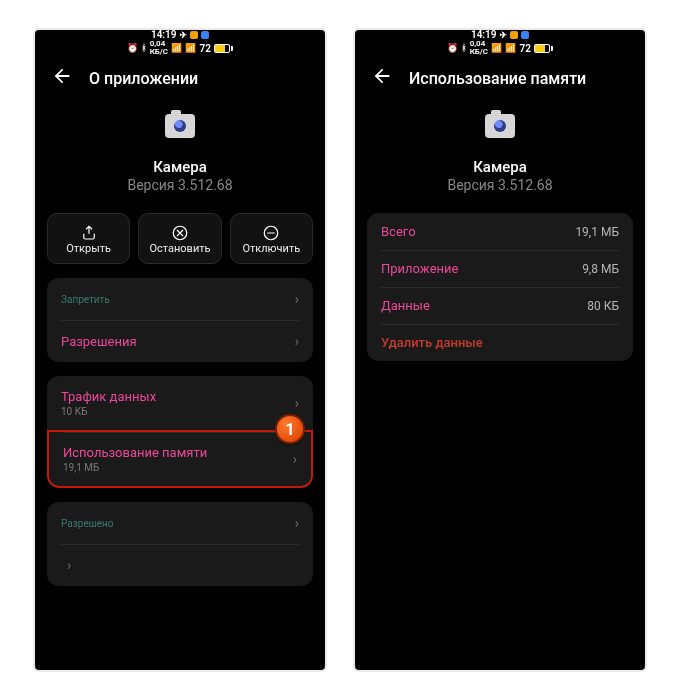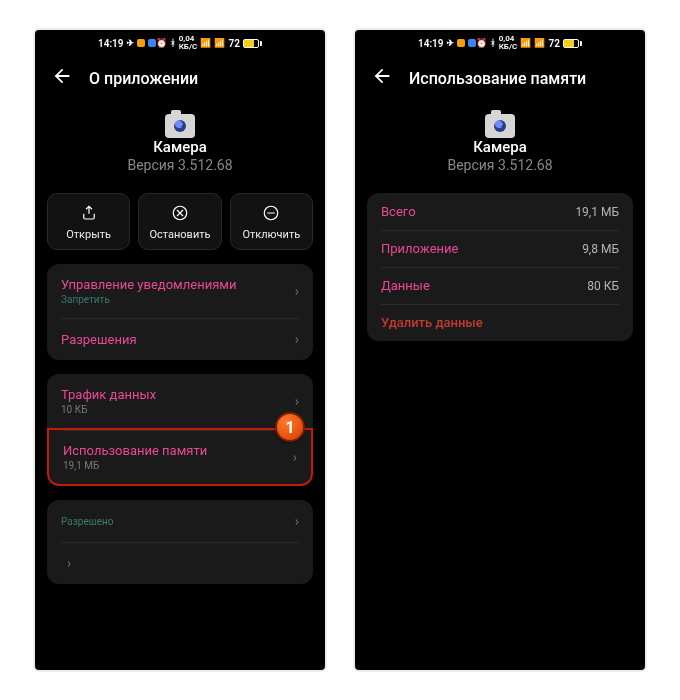--- a/index.html
+++ b/index.html
@@ -1,38 +1,38 @@
 <!DOCTYPE html>
 <html><head>
 <meta charset="utf-8">
 <style>
   * { margin:0; padding:0; box-sizing:border-box; font-family:-apple-system,Roboto,Arial,sans-serif; }
   body { background:#fff; width:680px; height:700px; display:flex; gap:30px; justify-content:center; padding:30px 25px; }
   .phone { width:290px; height:640px; background:#000; border-radius:4px; box-shadow:0 0 0 2px rgba(0,0,0,.08); display:flex; flex-direction:column; overflow:hidden; }
-  .status-bar { height:26px; display:flex; align-items:center; justify-content:center; padding:0 14px; font-size:10px; color:#fff; font-weight:600; }
+  .status-bar { height:26px; display:flex; align-items:center; justify-content:flex-end; padding:0 14px; font-size:10px; color:#fff; font-weight:600;flex-direction:column; }
   .status-left,.status-right { display:flex; align-items:center; gap:3px; }
   .status-icon { font-size:9px; }
   .dot-b { width:8px; height:8px; background:#3b82f6; border-radius:2px; display:inline-block; }
   .dot-o { width:8px; height:8px; background:#f59e0b; border-radius:2px; display:inline-block; }
   .batt { display:inline-flex; align-items:center; gap:1px; }
   .batt-body { width:16px; height:9px; border:1px solid #fff; border-radius:2px; position:relative; }
   .batt-fill { position:absolute; left:0; top:0; bottom:0; width:72%; background:#facc15; }
   .batt-tip { width:2px; height:5px; background:#fff; border-radius:0 1px 1px 0; }
   .header { height:44px; display:flex; align-items:center; gap:16px; padding:0 16px; color:#fff; }
   .back-arrow svg { width:22px; height:22px; fill:#fff; }
   .header-title { font-size:16px; font-weight:500; }
   .content { flex:1; padding:0 12px 12px; overflow:hidden; color:#fff; }
   .app-hero { display:flex; flex-direction:column; align-items:center; padding:14px 0 20px; }
   .app-icon { width:30px; height:24px; background:#d6d6d6; border-radius:4px; position:relative; display:flex; align-items:center; justify-content:center; }
   .app-icon::before { content:""; position:absolute; top:-4px; left:6px; width:10px; height:5px; background:#d6d6d6; border-radius:2px 2px 0 0; }
   .lens { width:12px; height:12px; border-radius:50%; background:radial-gradient(circle at 40% 35%, #6f8bff 0 35%, #2e3d87 36% 100%); }
-  .app-name { font-size:15px; font-weight:500; margin-top:0; }
+  .app-name { font-size:15px; font-weight:500; margin-top:20px; }
   .app-version { font-size:14px; color:#888; margin-top:1px; }
   .action-row { display:flex; gap:8px; margin-bottom:14px; }
-  .action-btn { flex:1; background:#121212; border:1px solid #2a2a2a; border-radius:10px; padding:10px 4px 8px; display:flex; flex-direction:column; align-items:center; gap:6px; }
+  .action-btn { flex:1; background:#121212; border:1px solid #2a2a2a; border-radius:10px; padding:10px 4px 8px; display:flex; flex-direction:column; align-items:center; }
   .action-btn svg { width:18px; height:18px; fill:none; stroke:#fff; stroke-width:1.6; }
   .action-label { font-size:11px; color:#eee; }
   .card { background:#1a1a1a; border-radius:12px; margin-bottom:14px; overflow:hidden; }
   .row { padding:13px 14px; display:flex; align-items:center; justify-content:space-between; position:relative; }
   .row + .row::before { content:""; position:absolute; top:0; left:14px; right:14px; height:1px; background:#2b2b2b; }
   .row-left { display:flex; flex-direction:column; gap:2px; }
   .row-label { font-size:13px; color:#ec4899; }
   .row-sub { font-size:10px; color:#7a7a7a; }
   .row-value { font-size:12px; color:#b5b5b5; }
   .sub-green { color:#3a7a6a; }
@@ -102,21 +102,20 @@
         <svg viewBox="0 0 24 24">
             <circle cx="12" cy="12" r="9"></circle>
             <path d="M7 12h10"></path>
           </svg>
         <span class="action-label">Отключить</span>
       </div>
     </div>
     <div class="card">
       <div class="row">
         <div class="row-left">
-            <span class="row-label">Управление уведомлениями</span>
             <span class="row-sub sub-green">Запретить</span>
           </div>
         <span class="chev">›</span>
       </div>
       <div class="row">
         <div class="row-left">
             <span class="row-label">Разрешения</span>
           </div>
         <span class="chev">›</span>
       </div>

